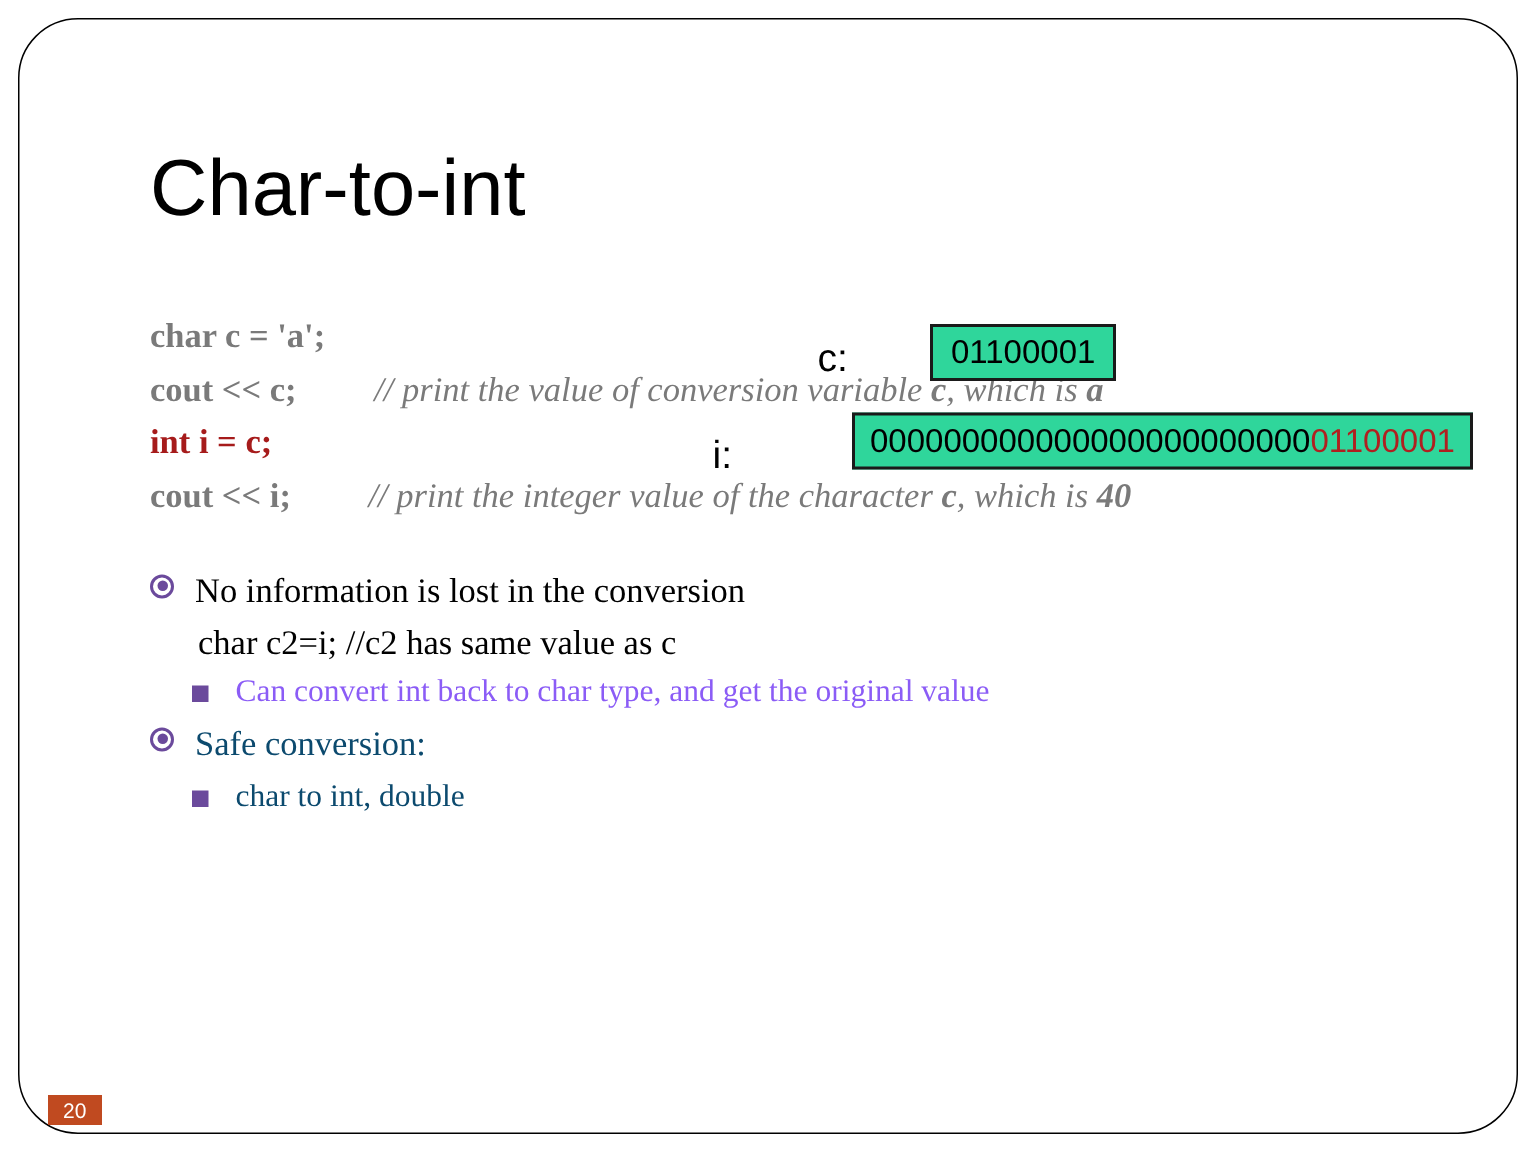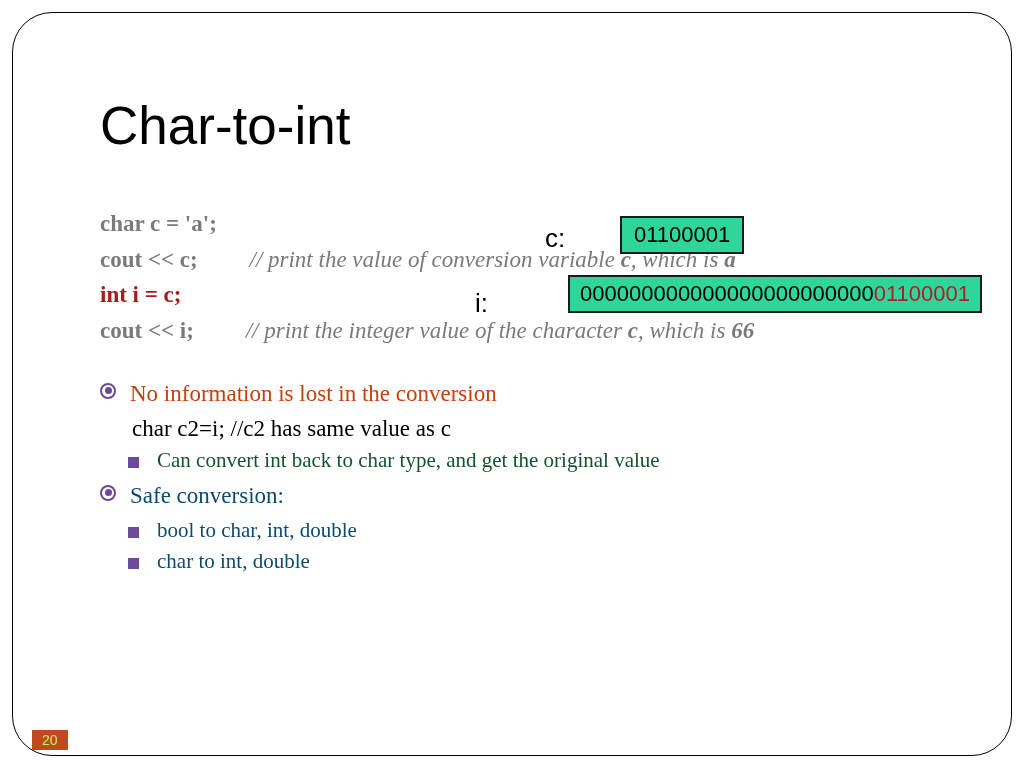--- a/index.html
+++ b/index.html
@@ -77,27 +77,27 @@
       height: 11px;
       background: #6b4a9c;
       margin-right: 18px;
       margin-left: 28px;
       margin-top: 9px;
       flex-shrink: 0;
     }
     .body-text {
       font-family: Georgia, 'Times New Roman', serif;
       font-size: 23px;
-      color: #c2410c;
+      color: #000000;
       line-height: 1.45;
     }
     .sub-text {
       font-family: Georgia, 'Times New Roman', serif;
       font-size: 21px;
-      color: #14532d;
+      color: #8b5cf6;
     }
     .red-text { color: #0c4a6e; }
     .indent-code {
       font-family: Georgia, 'Times New Roman', serif;
       font-size: 23px;
       color: #000;
       margin-left: 32px;
       margin-bottom: 6px;
     }
     .overlay {
@@ -126,21 +126,21 @@
       position: absolute;
       font-family: Arial, sans-serif;
       font-size: 26px;
       color: #000;
     }
     .page-number {
       position: absolute;
       bottom: 18px;
       left: 32px;
       background: #c04a20;
-      color: #bef264;
+      color: #ffffff;
       font-family: Arial, sans-serif;
       font-size: 14px;
       padding: 2px 10px;
     }
   </style>
 </head>
 <body>
 
 <div class="slide-frame"></div>
 
@@ -149,41 +149,37 @@
 
   <div class="code-block">
     <div class="code-line">char c = 'a';</div>
     <div class="code-line">
       <span>cout &lt;&lt; c;</span>&nbsp;&nbsp;&nbsp;&nbsp;&nbsp;&nbsp;&nbsp;&nbsp;
       <span class="comment"><span>// print the value of conversion variable </span><span class="b">c</span><span>, which is </span><span class="b">a</span></span>
     </div>
     <div class="code-line red">int i = c;</div>
     <div class="code-line">
       <span>cout &lt;&lt; i;</span>&nbsp;&nbsp;&nbsp;&nbsp;&nbsp;&nbsp;&nbsp;&nbsp;
-      <span class="comment"><span>// print the integer value of the character </span><span class="b">c</span><span>, which is </span><span class="b">66</span></span>
+      <span class="comment"><span>// print the integer value of the character </span><span class="b">c</span><span>, which is </span><span class="b">40</span></span>
     </div>
   </div>
 
   <div class="body-list">
     <div class="row">
       <span class="radio-bullet"></span>
       <span class="body-text">No information is lost in the conversion</span>
     </div>
     <div class="indent-code">char c2=i;   //c2 has same value as c</div>
     <div class="row">
       <span class="square-bullet"></span>
       <span class="sub-text">Can convert int back to char type, and get the original value</span>
     </div>
     <div class="row">
       <span class="radio-bullet"></span>
       <span class="body-text red-text">Safe conversion:</span>
-    </div>
-    <div class="row">
-      <span class="square-bullet"></span>
-      <span class="sub-text red-text">bool to char, int, double</span>
     </div>
     <div class="row">
       <span class="square-bullet"></span>
       <span class="sub-text red-text">char to int, double</span>
     </div>
   </div>
 </div>
 
 <div class="overlay label-c" style="top:223px; left:545px;">c:</div>
 <div class="overlay" style="top:216px; left:620px;">

